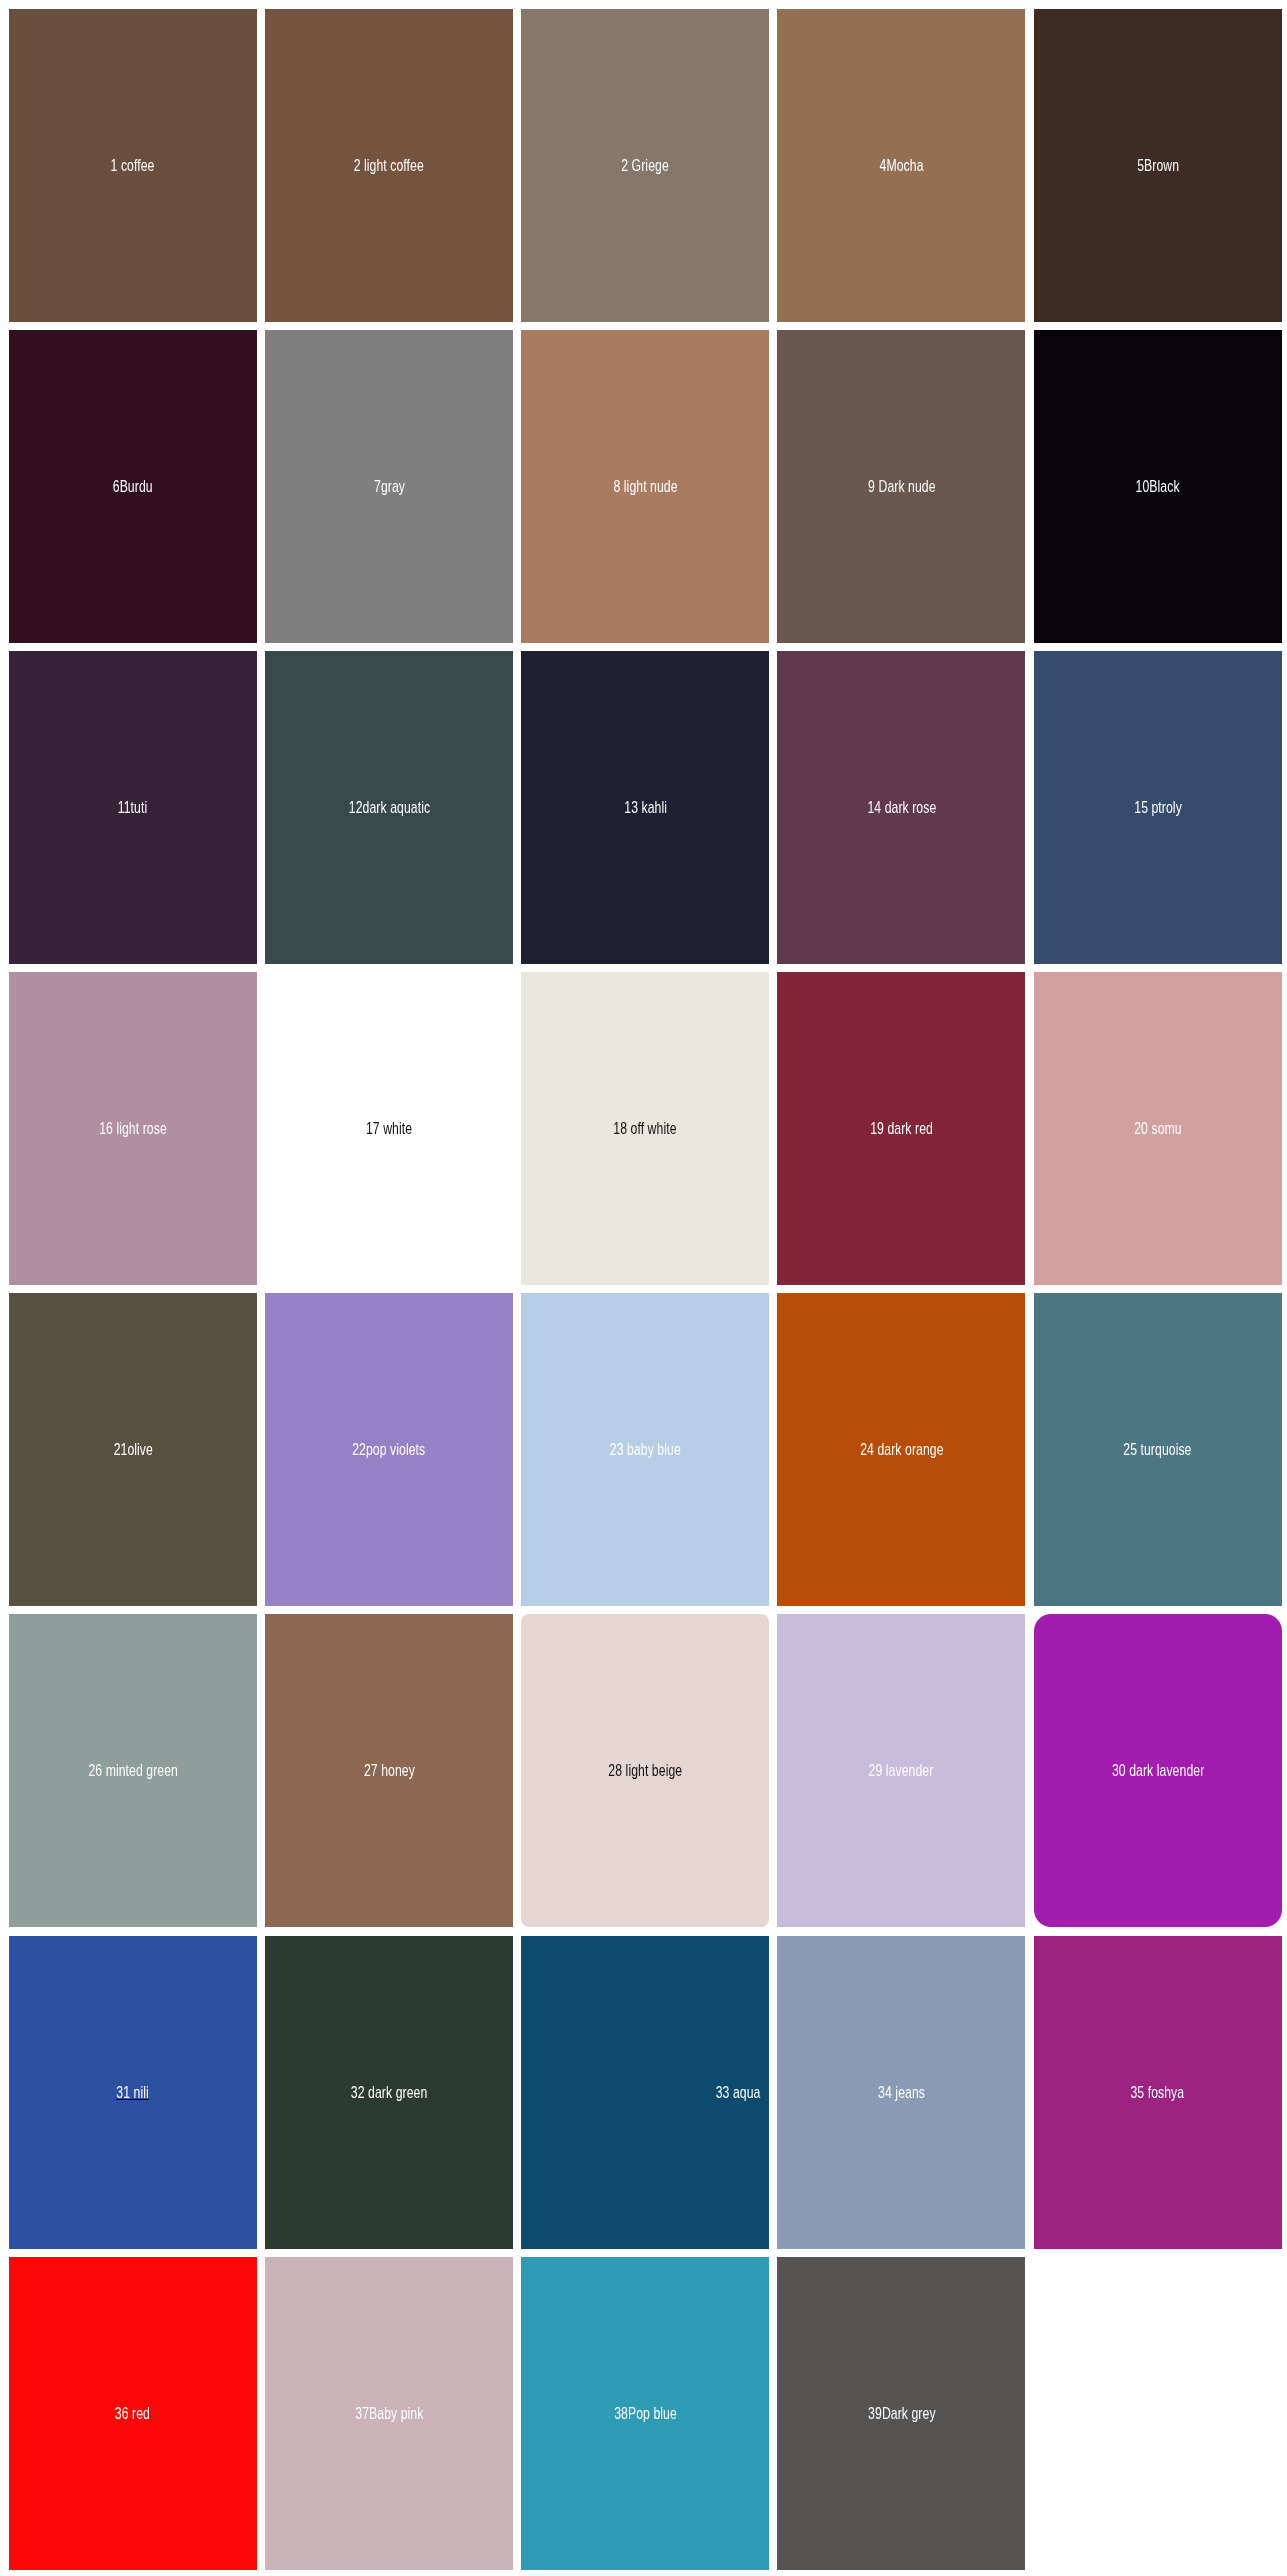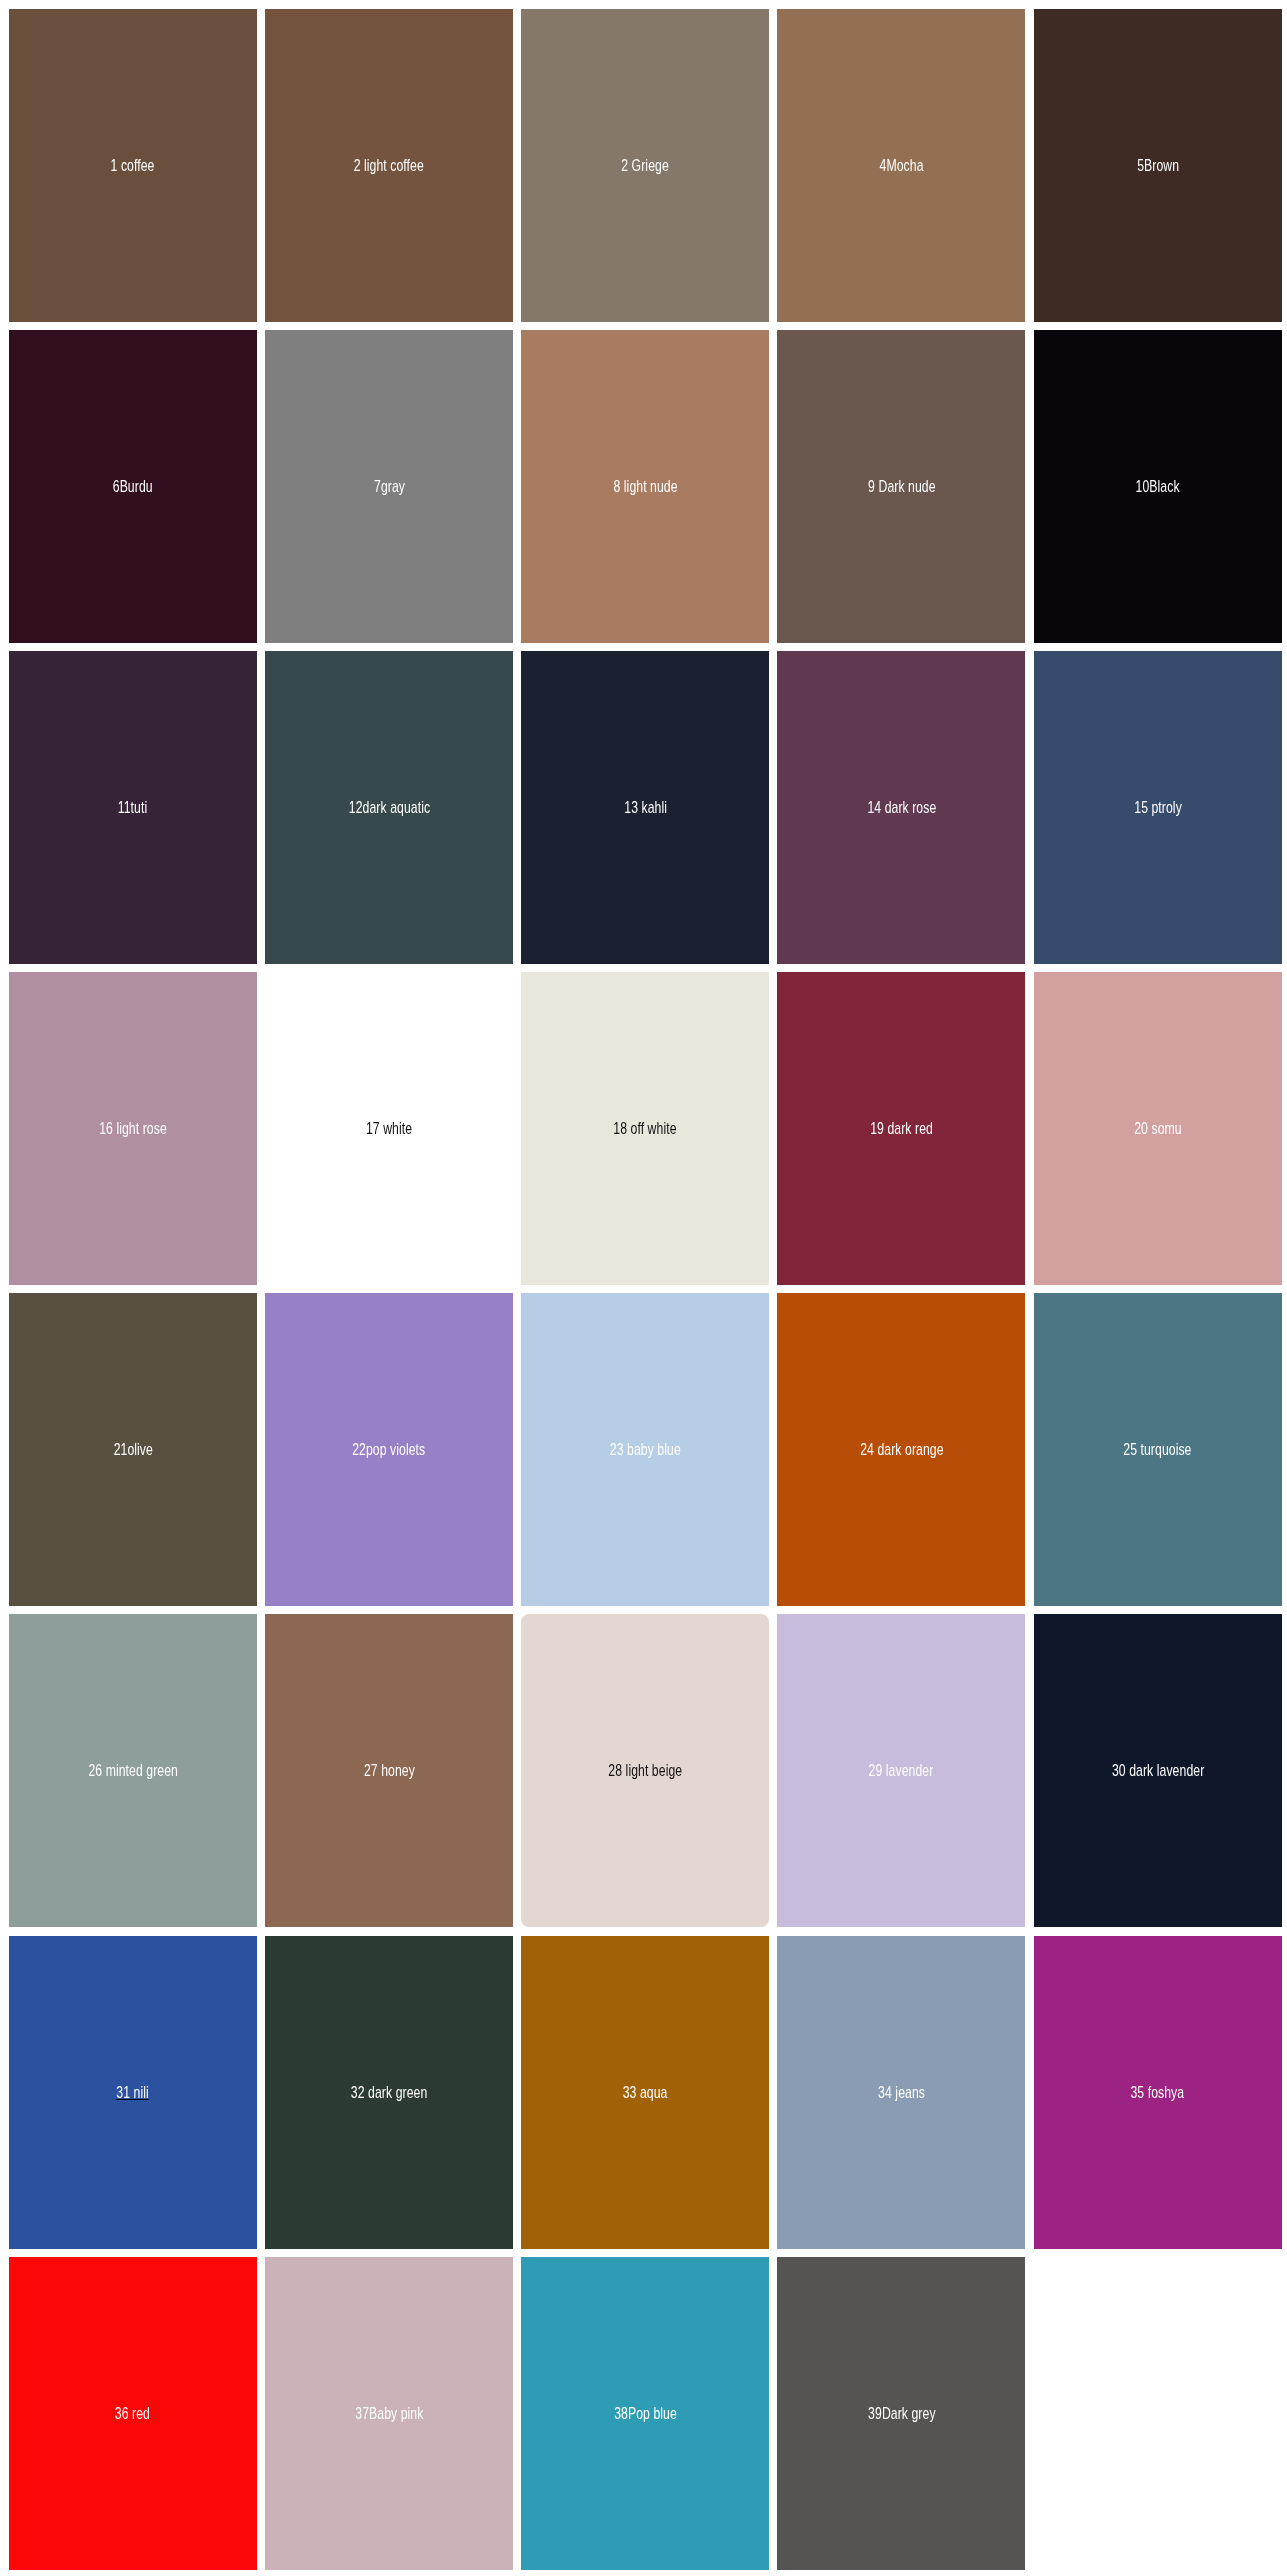--- a/index.html
+++ b/index.html
@@ -133,30 +133,30 @@
     </div>
     <div class="swatch" style="background-color: rgb(140, 103, 81);">
       <span class="swatch-label" style="color: rgb(255, 255, 255);">27 honey</span>
     </div>
     <div class="swatch" style="background-color: rgb(228, 215, 209); border-radius: 8px;">
       <span class="swatch-label" style="color: rgb(17, 17, 17);">28 light beige</span>
     </div>
     <div class="swatch" style="background-color: rgb(200, 188, 220);">
       <span class="swatch-label" style="color: rgb(255, 255, 255);">29 lavender</span>
     </div>
-    <div class="swatch" style="background-color: #0f172a;">
+    <div class="swatch" style="background-color: #a21caf; border-radius: 17px;">
       <span class="swatch-label" style="color: rgb(255, 255, 255);">30 dark lavender</span>
     </div>
     <div class="swatch" style="background-color: rgb(44, 81, 158); text-decoration: underline;">
       <span class="swatch-label" style="color: rgb(255, 255, 255);">31 nili</span>
     </div>
     <div class="swatch" style="background-color: rgb(43, 59, 49);">
       <span class="swatch-label" style="color: rgb(255, 255, 255);">32 dark green</span>
     </div>
-    <div class="swatch" style="background-color: #a16207;">
+    <div class="swatch" style="background-color: #0c4a6e; justify-content: flex-end;">
       <span class="swatch-label" style="color: rgb(255, 255, 255);">33 aqua</span>
     </div>
     <div class="swatch" style="background-color: rgb(138, 156, 180);">
       <span class="swatch-label" style="color: rgb(255, 255, 255);">34 jeans</span>
     </div>
     <div class="swatch" style="background-color: rgb(156, 35, 130);">
       <span class="swatch-label" style="color: rgb(255, 255, 255);">35 foshya</span>
     </div>
     <div class="swatch" style="background-color: rgb(252, 7, 7);">
       <span class="swatch-label" style="color: rgb(255, 255, 255);">36 red</span>

